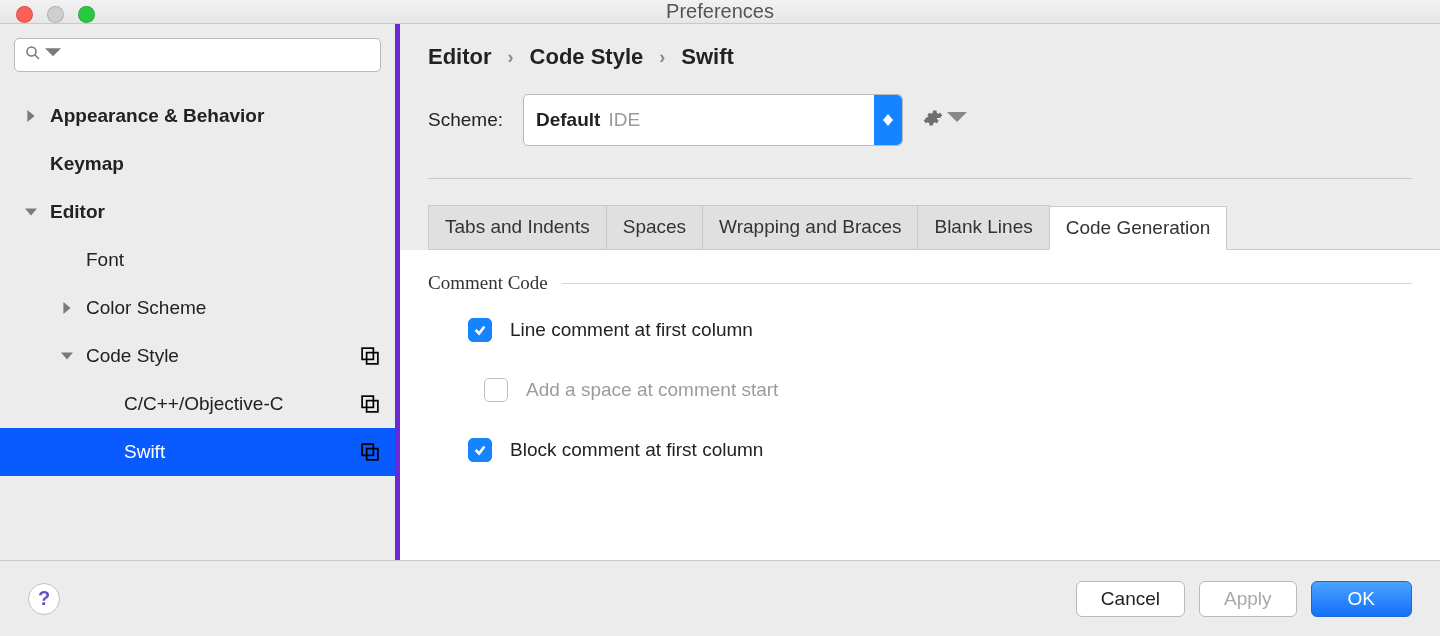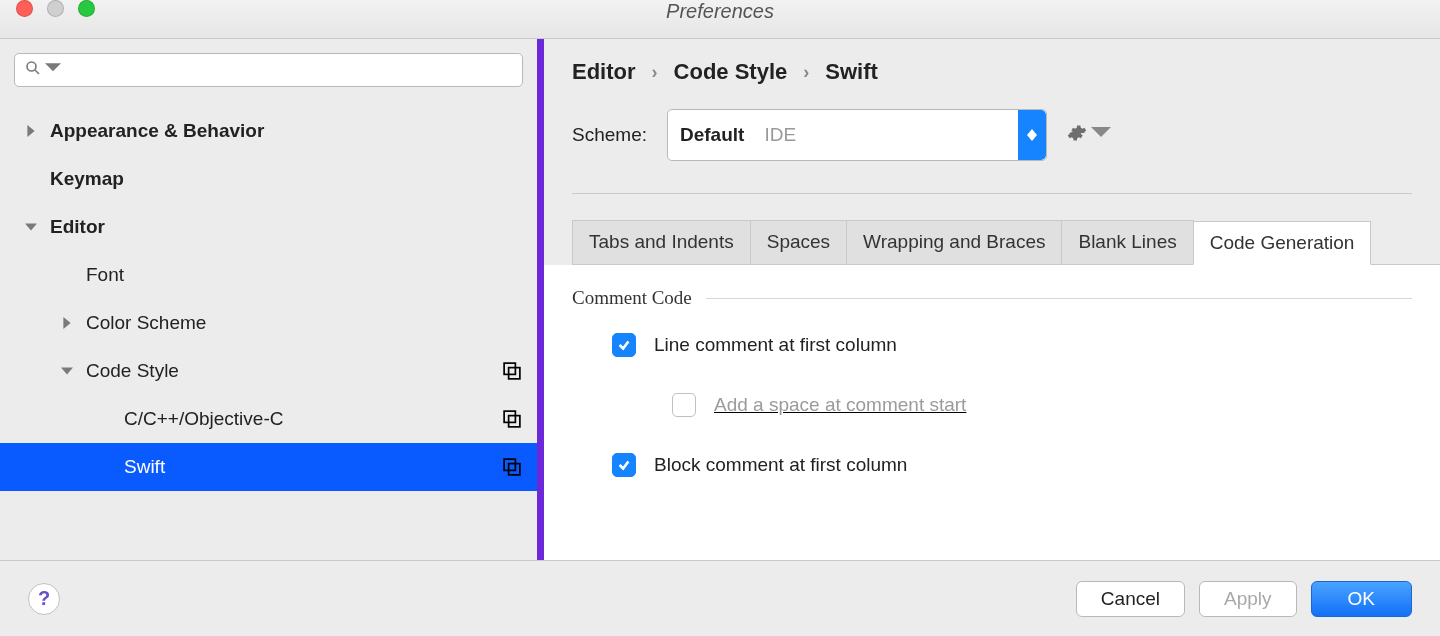--- a/index.html
+++ b/index.html
@@ -6,37 +6,37 @@
 body {
   font-family: -apple-system, "Helvetica Neue", Arial, sans-serif;
   font-size: 19px;
   background: #ececec;
   width: 1440px;
   height: 636px;
   overflow: hidden;
 }
 .window { width: 100%; height: 100%; display: flex; flex-direction: column; }
 .titlebar {
-  height: 39px;
+  height: 24px;
   background: linear-gradient(#f2f2f2, #e6e6e6);
   border-bottom: 1px solid #c9c9c9;
-  display: flex; align-items: flex-start; position: relative; font-style: italic;
+  display: flex; align-items: flex-end; position: relative;
 }
 .traffic-lights { display: flex; gap: 14px; padding-left: 16px; }
 .tl { width: 17px; height: 17px; border-radius: 50%; border: 1px solid rgba(0,0,0,0.15); }
 .tl.red { background: #ff5f57; }
 .tl.yellow { background: #cfcfcf; }
 .tl.green { background: #28c940; }
 .titlebar-title {
   position: absolute; left: 0; right: 0; text-align: center;
   color: #555; font-size: 20px; font-weight: 400; pointer-events: none;
 }
 .body-area { flex: 1; display: flex; min-height: 0; }
 .sidebar {
-  width: 544px; border-right: 7px solid #6d28d9;
+  width: 400px; border-right: 5px solid #6d28d9;
   display: flex; flex-direction: column; background: #ececec;
 }
 .search-wrap { padding: 14px 14px 10px 14px; }
 .search {
   width: 100%; height: 34px; background: #fff;
   border: 1px solid #b9b9b9; border-radius: 5px;
   display: flex; align-items: center; padding: 0 10px;
 }
 .search svg { width: 16px; height: 16px; fill: #7a7a7a; margin-right: 4px; }
 .search input {
@@ -71,21 +71,21 @@
 .scheme-row {
   display: flex; align-items: center; gap: 20px; padding: 20px 28px 24px 28px;
 }
 .scheme-label { color: #222; }
 .scheme-select {
   flex: 0 0 380px; height: 52px; background: #fff;
   border: 1px solid #b9b9b9; border-radius: 5px; display: flex; align-items: center;
   padding-left: 12px; position: relative;
 }
 .scheme-select .sel-main { font-weight: 700; color: #222; }
-.scheme-select .sel-sub { color: #999; margin-left: 20px; }
+.scheme-select .sel-sub { color: #999; margin-left: 8px; }
 .scheme-select .sel-arrows {
   position: absolute; right: 0; top: 0; bottom: 0; width: 28px;
   background: #1683ff; border-radius: 0 5px 5px 0;
   display: flex; flex-direction: column; align-items: center; justify-content: center;
 }
 .scheme-select .sel-arrows svg { fill: #fff; width: 10px; height: 6px; }
 .gear { display: flex; align-items: center; gap: 4px; color: #888; }
 .gear svg { width: 20px; height: 20px; fill: #6e6e6e; }
 .hr { height: 1px; background: #c9c9c9; margin: 8px 28px 0 28px; }
 .tabs {
@@ -100,21 +100,21 @@
   background: #fff; border-bottom: 1px solid #fff; position: relative; top: 1px;
 }
 .content {
   flex: 1; background: #fff; margin: 0; border-top: none;
   padding: 22px 28px; overflow-y: auto;
 }
 .section-label-row { display: flex; align-items: center; gap: 14px; margin-bottom: 24px; }
 .section-label { color: #333; white-space: nowrap; font-family: Liberation Serif, serif; }
 .section-line { flex: 1; height: 1px; background: #d6d6d6; }
 .check-row { display: flex; align-items: center; gap: 18px; margin-left: 40px; margin-bottom: 36px; }
-.check-row.indent { margin-left: 100px; text-decoration: underline; }
+.check-row.indent { margin-left: 56px; }
 .checkbox {
   width: 24px; height: 24px; border-radius: 5px; border: 1px solid #c0c0c0;
   background: #fff; display: flex; align-items: center; justify-content: center;
 }
 .checkbox.checked { background: #1683ff; border-color: #1683ff; }
 .checkbox.checked svg { width: 14px; height: 14px; stroke: #fff; stroke-width: 3; fill: none; }
 .check-label { color: #222; }
 .check-label.disabled { color: #9b9b9b; }
 .footer {
   height: 76px; border-top: 1px solid #c9c9c9;

